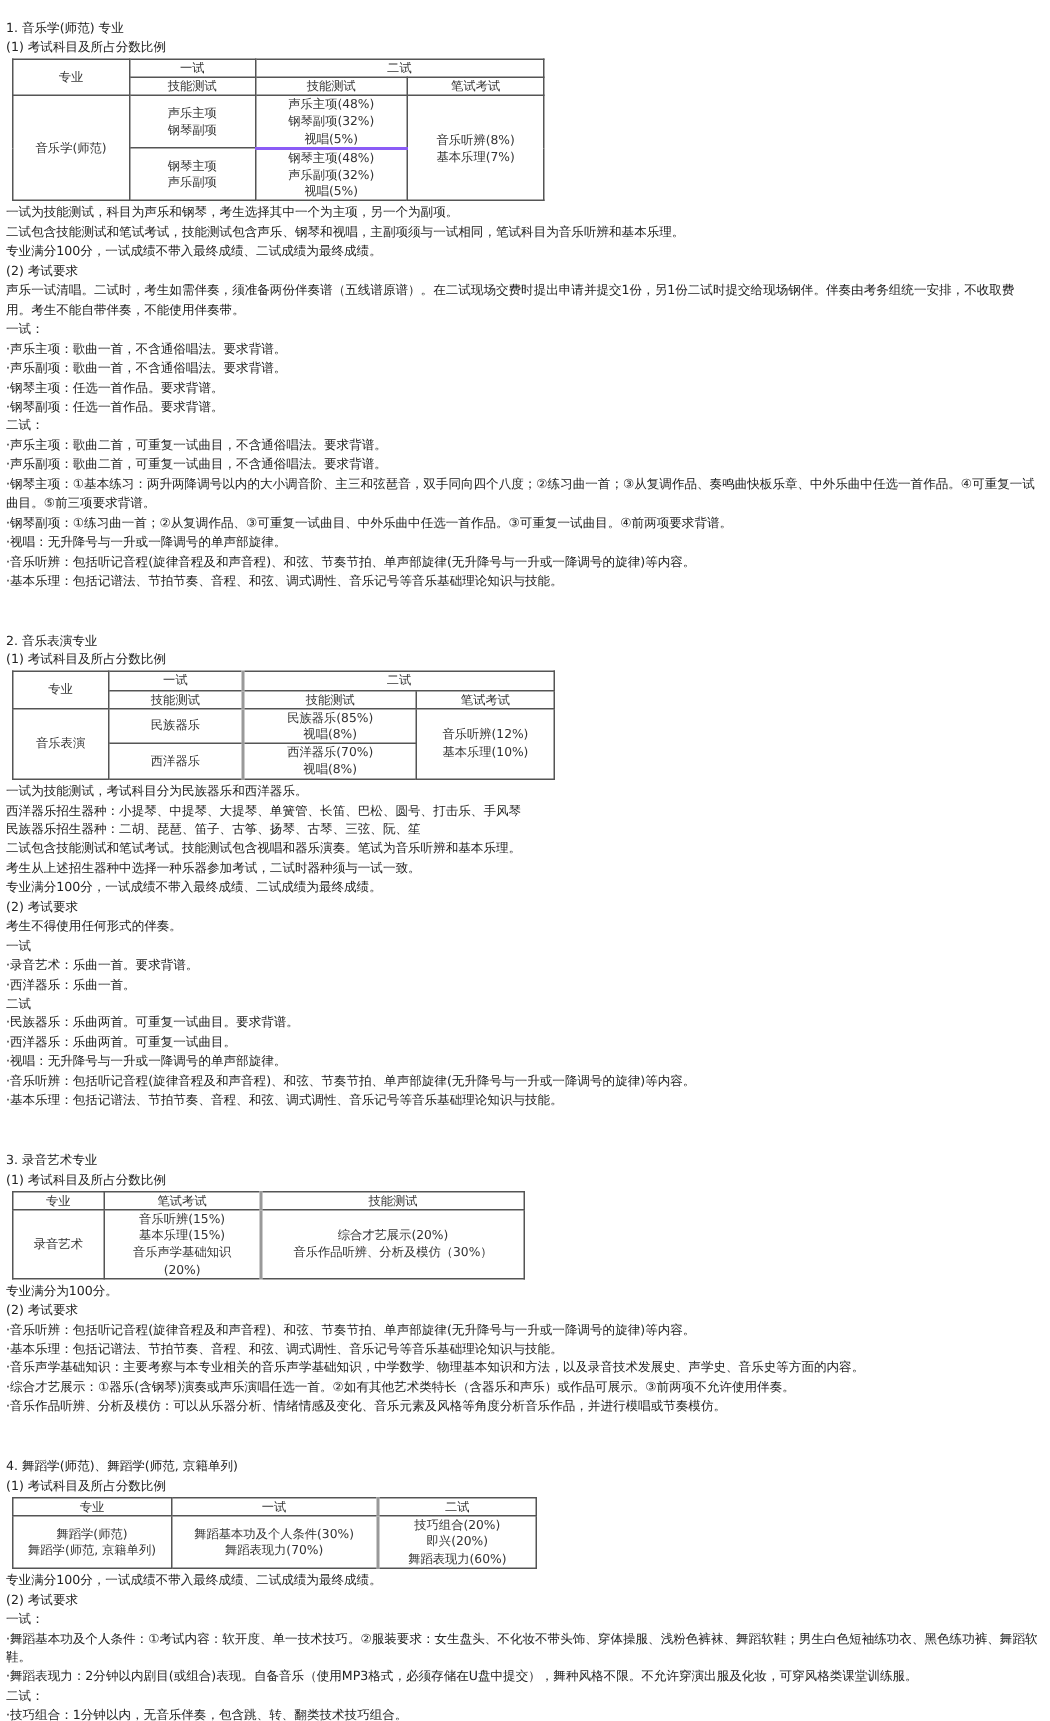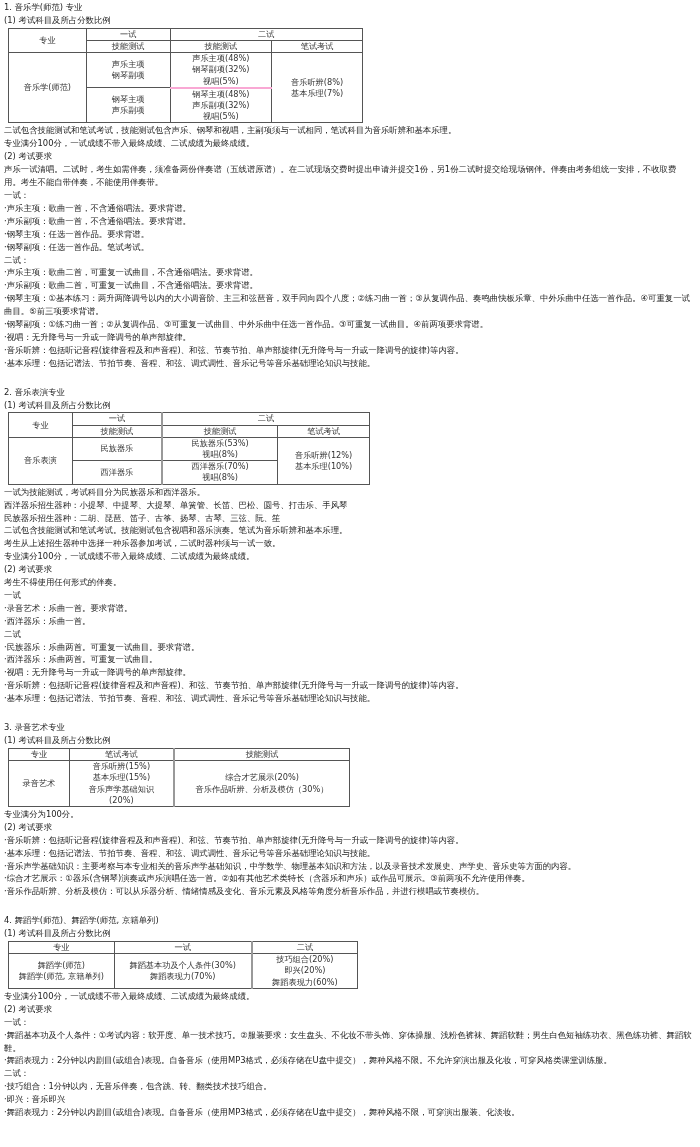--- a/index.html
+++ b/index.html
@@ -4,32 +4,32 @@
 <style>
   html, body { margin: 0; padding: 0; background: #ffffff; }
   body {
     width: 700px; height: 1147px; overflow: hidden;
     font-family: "DejaVu Sans", "Liberation Sans", sans-serif;
     font-size: 8.4px; line-height: 12.9px; color: #222222;
   }
   .doc { padding: 1px 4px 0 4px; }
   .line { white-space: nowrap; }
   .wrap { white-space: normal; word-break: break-all; padding-right: 4px; }
-  .sec-title { margin-top: 0; }
+  .sec-title { margin-top: 11px; }
   .sec-gap { height: 16px; }
   table.t {
     border-collapse: collapse; margin: 1px 0 1px 4px;
     font-size: 8.2px; line-height: 11.2px; color: #333;
   }
   table.t td {
     border: 1px solid #555; text-align: center; vertical-align: middle;
     padding: 0 2px;
   }
   table.t td.thick-l { border-left: 2px solid #999; }
-  table.t td.thick-b { border-bottom: 2px solid #f9a8d4; }
+  table.t td.thick-b { border-bottom: 2px solid #8b5cf6; }
   .cellline { display: block; }
 </style>
 </head>
 <body>
 
 <div class="doc">
 
   <section>
     <div class="line sec-title">1. 音乐学(师范) 专业</div>
     <div class="line">(1) 考试科目及所占分数比例</div>
@@ -73,29 +73,30 @@
           <span class="cellline">声乐副项</span>
         </td>
         <td>
           <span class="cellline">钢琴主项(48%)</span>
           <span class="cellline">声乐副项(32%)</span>
           <span class="cellline">视唱(5%)</span>
         </td>
       </tr>
     </tbody>
       </table>
+    <div class="line">一试为技能测试，科目为声乐和钢琴，考生选择其中一个为主项，另一个为副项。</div>
     <div class="line">二试包含技能测试和笔试考试，技能测试包含声乐、钢琴和视唱，主副项须与一试相同，笔试科目为音乐听辨和基本乐理。</div>
     <div class="line">专业满分100分，一试成绩不带入最终成绩、二试成绩为最终成绩。</div>
     <div class="line">(2) 考试要求</div>
     <div class="wrap">声乐一试清唱。二试时，考生如需伴奏，须准备两份伴奏谱（五线谱原谱）。在二试现场交费时提出申请并提交1份，另1份二试时提交给现场钢伴。伴奏由考务组统一安排，不收取费用。考生不能自带伴奏，不能使用伴奏带。</div>
     <div class="line">一试：</div>
     <div class="line">·声乐主项：歌曲一首，不含通俗唱法。要求背谱。</div>
     <div class="line">·声乐副项：歌曲一首，不含通俗唱法。要求背谱。</div>
     <div class="line">·钢琴主项：任选一首作品。要求背谱。</div>
-    <div class="line">·钢琴副项：任选一首作品。笔试考试。</div>
+    <div class="line">·钢琴副项：任选一首作品。要求背谱。</div>
     <div class="line">二试：</div>
     <div class="line">·声乐主项：歌曲二首，可重复一试曲目，不含通俗唱法。要求背谱。</div>
     <div class="line">·声乐副项：歌曲二首，可重复一试曲目，不含通俗唱法。要求背谱。</div>
     <div class="wrap">·钢琴主项：①基本练习：两升两降调号以内的大小调音阶、主三和弦琶音，双手同向四个八度；②练习曲一首；③从复调作品、奏鸣曲快板乐章、中外乐曲中任选一首作品。④可重复一试曲目。⑤前三项要求背谱。</div>
     <div class="line">·钢琴副项：①练习曲一首；②从复调作品、③可重复一试曲目、中外乐曲中任选一首作品。③可重复一试曲目。④前两项要求背谱。</div>
     <div class="line">·视唱：无升降号与一升或一降调号的单声部旋律。</div>
     <div class="line">·音乐听辨：包括听记音程(旋律音程及和声音程)、和弦、节奏节拍、单声部旋律(无升降号与一升或一降调号的旋律)等内容。</div>
     <div class="line">·基本乐理：包括记谱法、节拍节奏、音程、和弦、调式调性、音乐记号等音乐基础理论知识与技能。</div>
   </section>
 
@@ -119,21 +120,21 @@
       </tr>
       <tr>
         <td>技能测试</td>
         <td class="thick-l">技能测试</td>
         <td>笔试考试</td>
       </tr>
       <tr>
         <td rowspan="2">音乐表演</td>
         <td>民族器乐</td>
         <td class="thick-l">
-          <span class="cellline">民族器乐(53%)</span>
+          <span class="cellline">民族器乐(85%)</span>
           <span class="cellline">视唱(8%)</span>
         </td>
         <td rowspan="2">
           <span class="cellline">音乐听辨(12%)</span>
           <span class="cellline">基本乐理(10%)</span>
         </td>
       </tr>
       <tr>
         <td>西洋器乐</td>
         <td class="thick-l">

